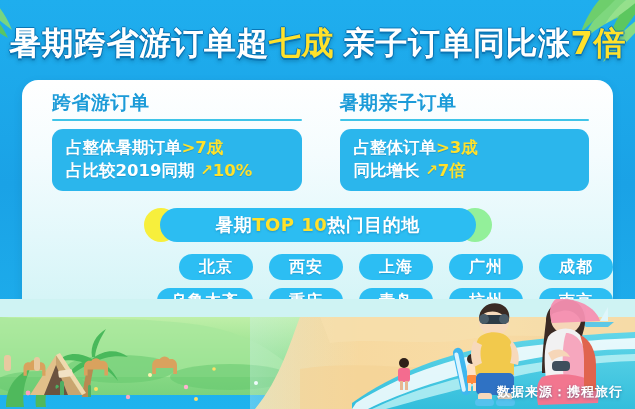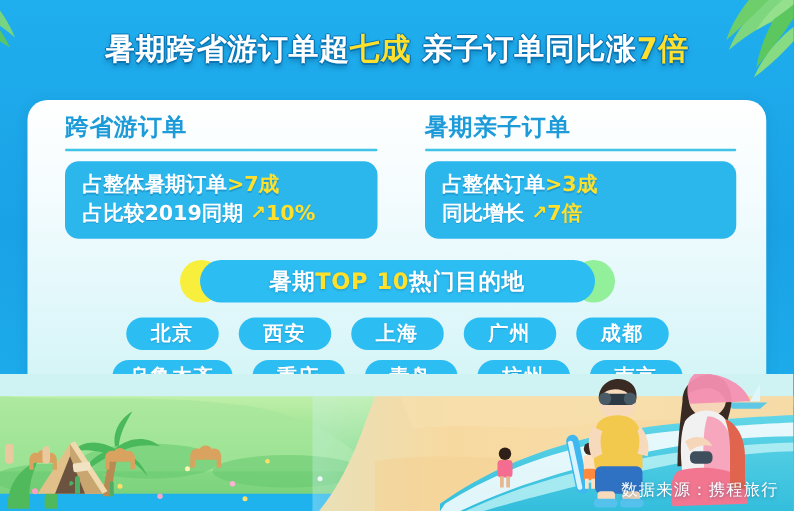--- a/index.html
+++ b/index.html
@@ -10,21 +10,21 @@
   }
   #poster{position:relative;width:635px;height:409px;overflow:hidden;
     background:linear-gradient(180deg,#1FAEEE 0%,#1AA2E6 45%,#1FB3EE 100%);}
 
   
   .palm-tr{position:absolute;top:-14px;right:-8px;width:140px;height:120px;pointer-events:none;}
   .palm-tl{position:absolute;top:-20px;left:-30px;width:110px;height:95px;pointer-events:none;opacity:.95;}
 
   
   .headline{position:absolute;top:27px;left:0;width:635px;text-align:center;
-    font-size:24px;font-weight:bold;letter-spacing:.5px;line-height:1;
+    font-size:32px;font-weight:bold;letter-spacing:.5px;line-height:1;
     color:#ffffff;white-space:nowrap;
     text-shadow:0 2px 0 #0A76B6,0 -1px 0 #0A76B6,1px 0 0 #0A76B6,-1px 0 0 #0A76B6,0 3px 4px rgba(4,70,110,.45);}
   .headline .hl{color:#FFE12B;
     text-shadow:0 2px 0 #0A76B6,0 -1px 0 #0A76B6,1px 0 0 #0A76B6,-1px 0 0 #0A76B6,0 3px 4px rgba(4,70,110,.45);}
   .headline .sp{display:inline-block;width:9px;}
 
   
   .card{position:absolute;left:22px;top:80px;width:591px;height:252px;
     border-radius:16px;
     background:linear-gradient(180deg,#FFFFFF 0%,#F4FCFE 30%,#E3F8FB 62%,#D6F5F7 86%,#CFF3F3 100%);
@@ -50,30 +50,30 @@
   .cap.yellow{left:-16px;background:#F7EF3C;}
   .cap.green{right:-16px;background:#93F09A;}
   .pill{position:absolute;left:0;top:0;width:316px;height:34px;border-radius:17px;
     background:#2CBDF2;display:flex;align-items:center;justify-content:center;}
   .pill-text{font-size:18px;font-weight:bold;color:#ffffff;letter-spacing:.5px;white-space:nowrap;
     text-shadow:0 1px 2px rgba(8,95,145,.4);}
   .pill-text .y{color:#FFE12B;}
 
   
   .cities{position:absolute;left:0;top:174px;width:591px;}
-  .city-row{display:flex;justify-content:center;gap:16px;margin-bottom:8px;}
+  .city-row{display:flex;justify-content:flex-end;gap:16px;margin-bottom:8px;}
   .city{background:#2CBEF3;border-radius:14px;height:26px;min-width:74px;padding:0 13px;
     display:flex;align-items:center;justify-content:center;
     font-size:16px;font-weight:bold;color:#ffffff;white-space:nowrap;letter-spacing:1px;
     text-shadow:0 1px 1px rgba(10,100,150,.35);box-sizing:border-box;}
   .city.wide{min-width:96px;}
 
   
   .scene{position:absolute;left:0;bottom:0;width:635px;height:110px;overflow:hidden;}
-  .source{position:absolute;right:12px;bottom:8px;font-size:13px;font-weight:normal;color:#ffffff;
+  .source{position:absolute;right:12px;bottom:8px;font-size:13px;font-weight:bold;color:#ffffff;
     letter-spacing:1px;white-space:nowrap;text-shadow:0 1px 3px rgba(20,80,120,.55);}
 </style>
 </head>
 <body>
 
 <div id="poster">
 
   <svg class="palm-tr" viewBox="0 0 140 120">
     <g fill="#58C45E">
       <path d="M122 6 C104 16 88 34 80 54 C92 44 106 34 124 28 Z" fill="#7ED77E"></path>

